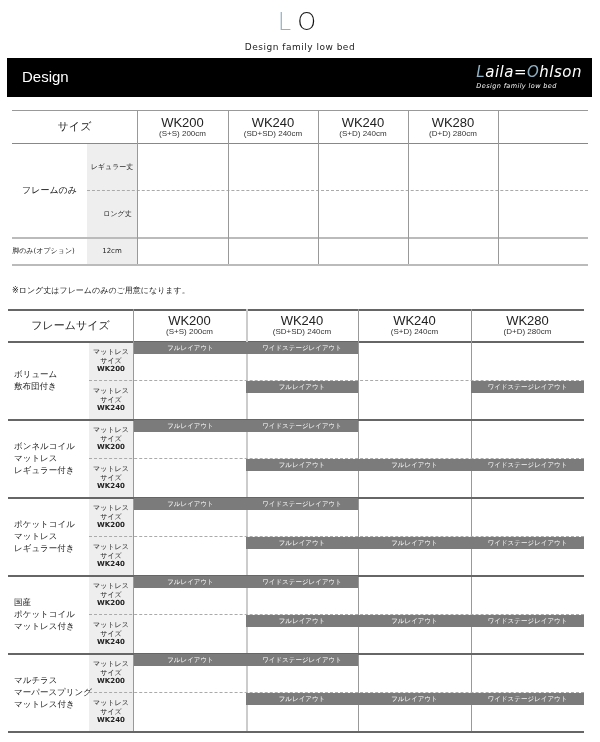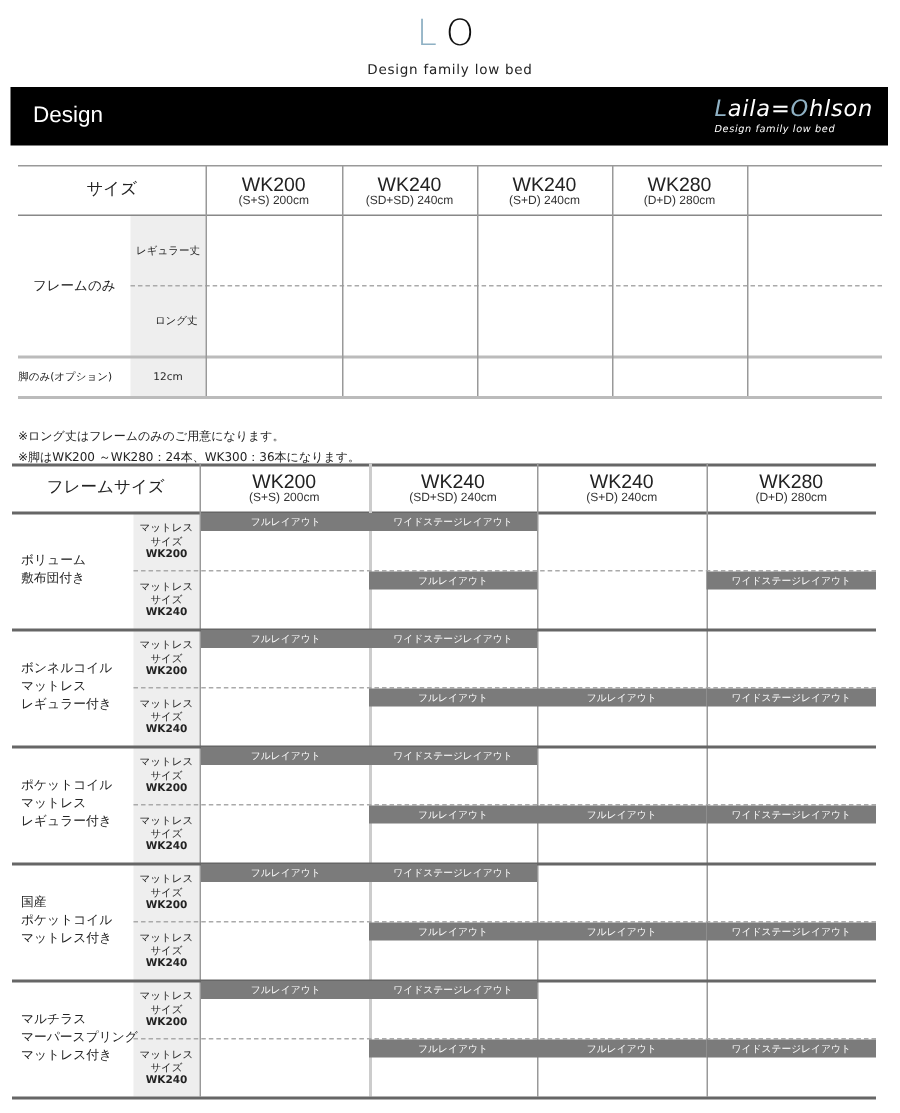--- a/index.html
+++ b/index.html
@@ -95,21 +95,20 @@
     <div class="cell" style="left: -12px; top: 127px; width: 87px; height: 27px; justify-content: center;">
       <div class="lbl-sm">脚のみ(オプション)</div>
     </div>
     <div class="cell" style="left: 75px; top: 127px; width: 50px; height: 27px;">
       <div class="lbl-sm">12cm</div>
     </div>
   </div>
 
 <div class="notes">
   <div>※ロング丈はフレームのみのご用意になります。</div>
-  <div>※脚はWK200 ～WK280：24本、WK300：36本になります。</div>
 </div>
 
 <div class="t2" id="t2">
     <div class="grey" style="left: 81px; top: 32px; width: 44px; height: 390px;"></div>
     <div class="hline" style="left: 0px; top: 0px; width: 576px; height: 2px; background: rgb(102, 102, 102);"></div>
     <div class="hline" style="left: 0px; top: 32px; width: 576px; height: 2px; background: rgb(102, 102, 102);"></div>
     <div class="vline" style="left: 125px; top: 0px; height: 422px; background: rgb(153, 153, 153); width: 1px;"></div>
     <div class="vline" style="left: 238px; top: 0px; height: 422px; background: rgb(204, 204, 204); width: 2px;"></div>
     <div class="vline" style="left: 350px; top: 0px; height: 422px; background: rgb(153, 153, 153); width: 1px;"></div>
     <div class="vline" style="left: 463px; top: 0px; height: 422px; background: rgb(153, 153, 153); width: 1px;"></div>

